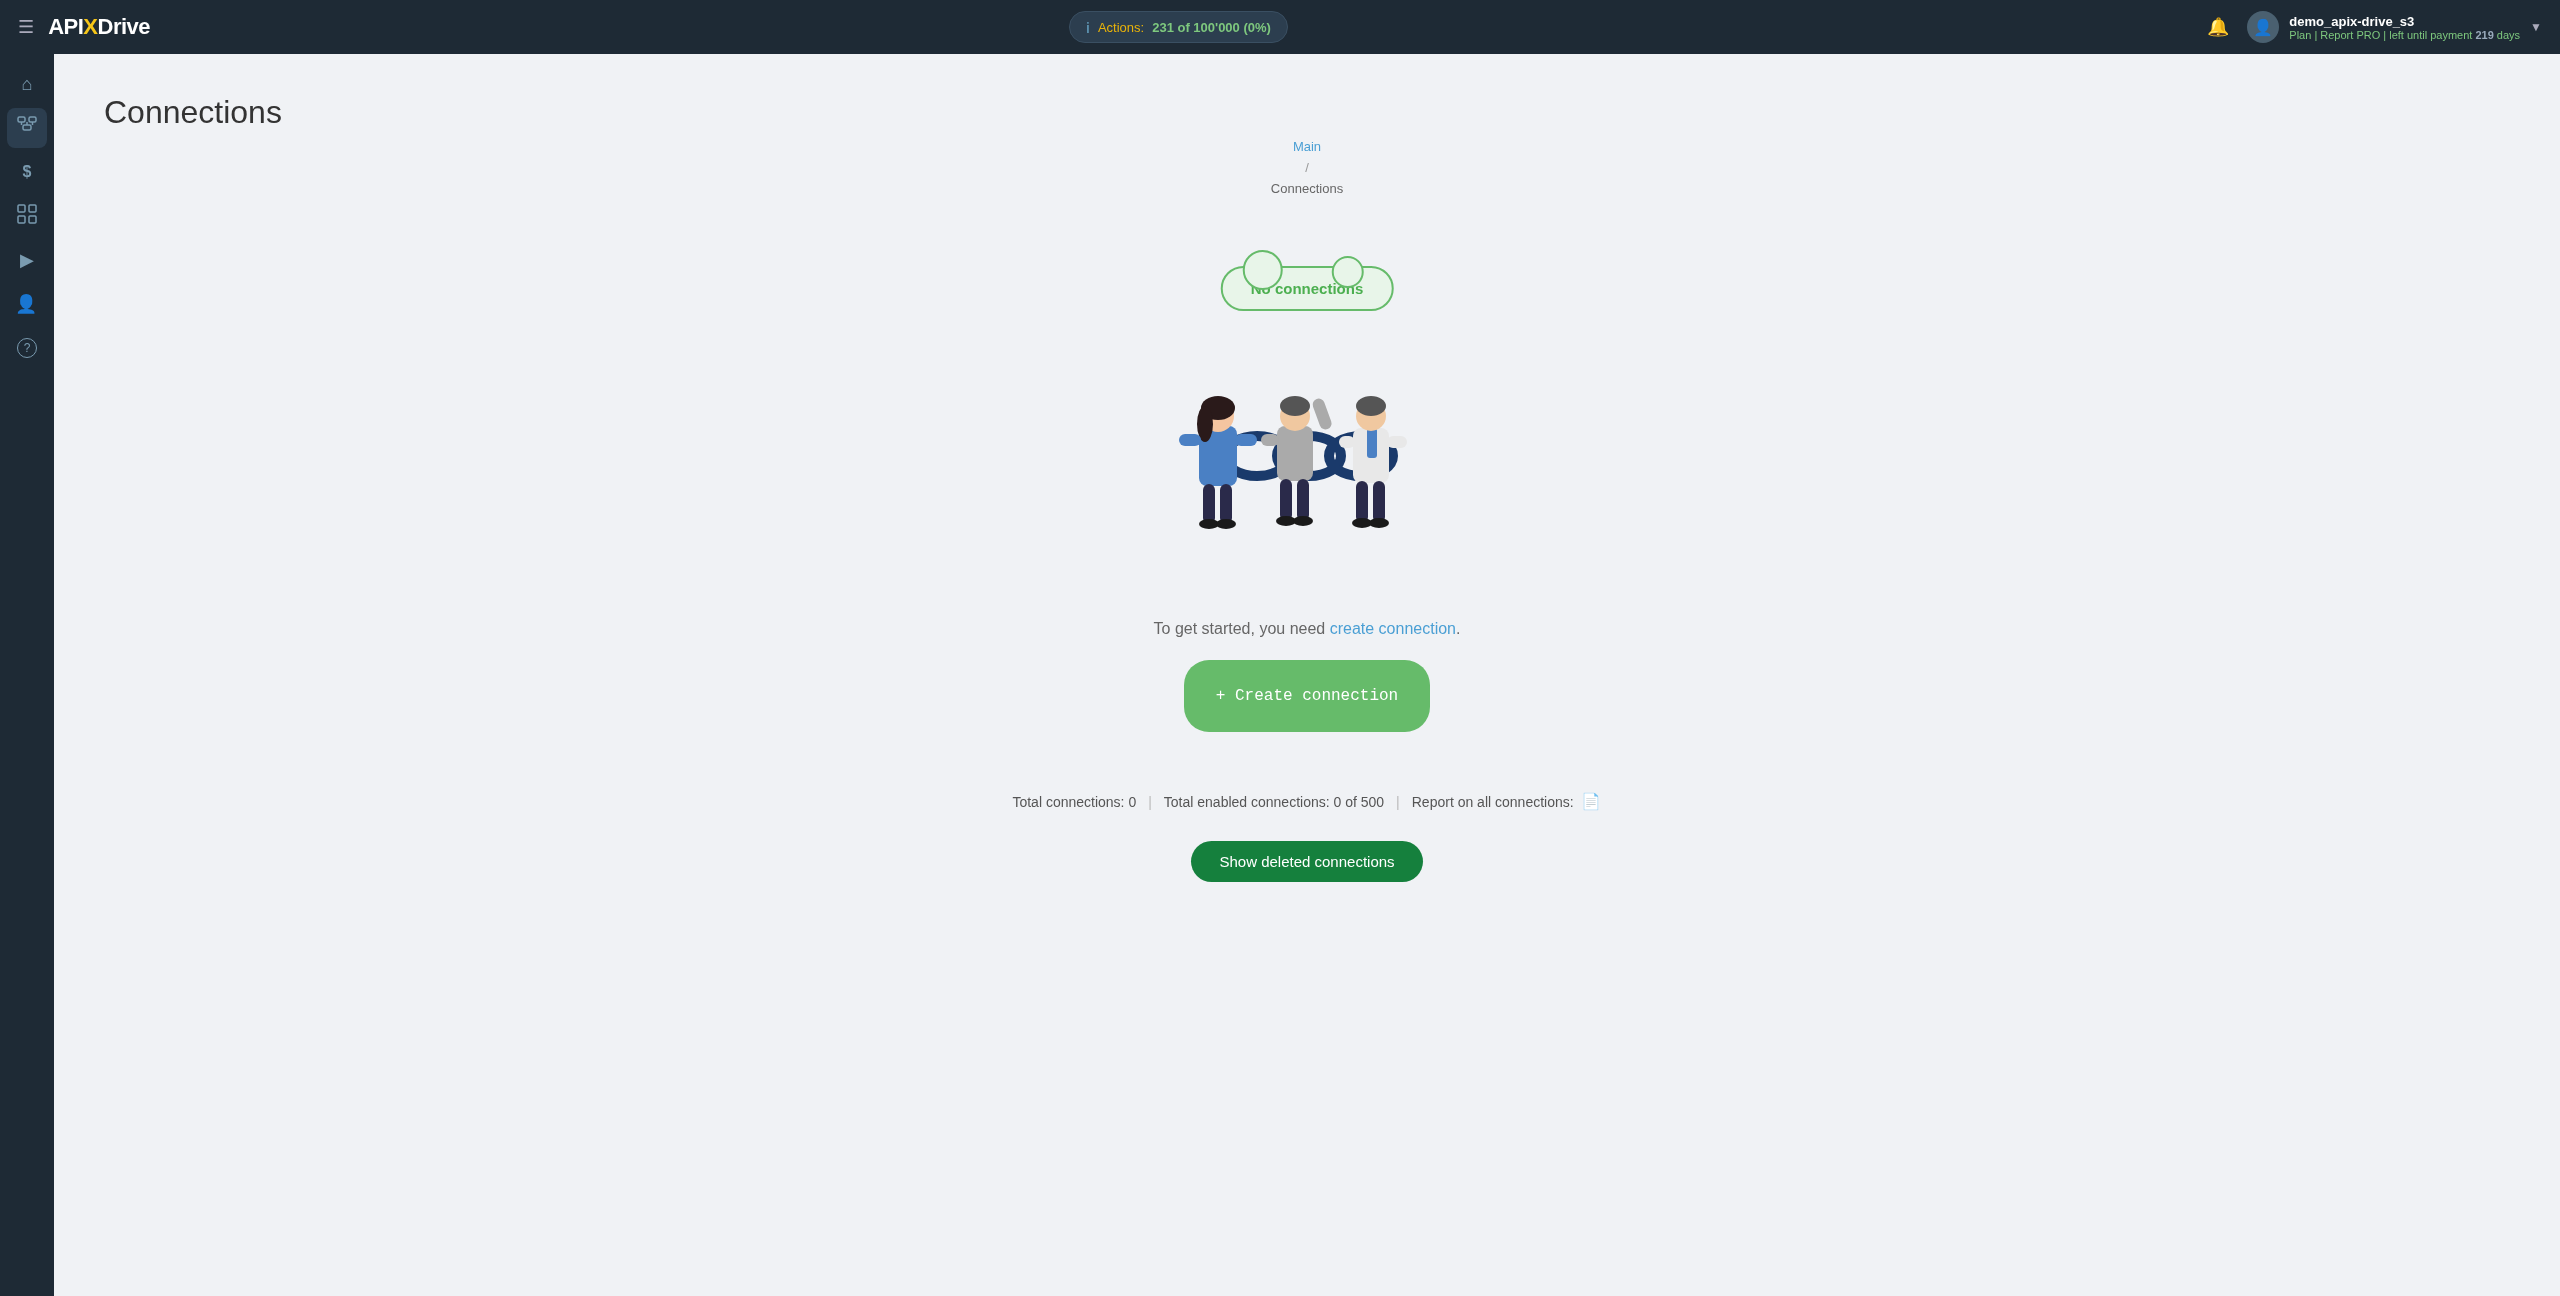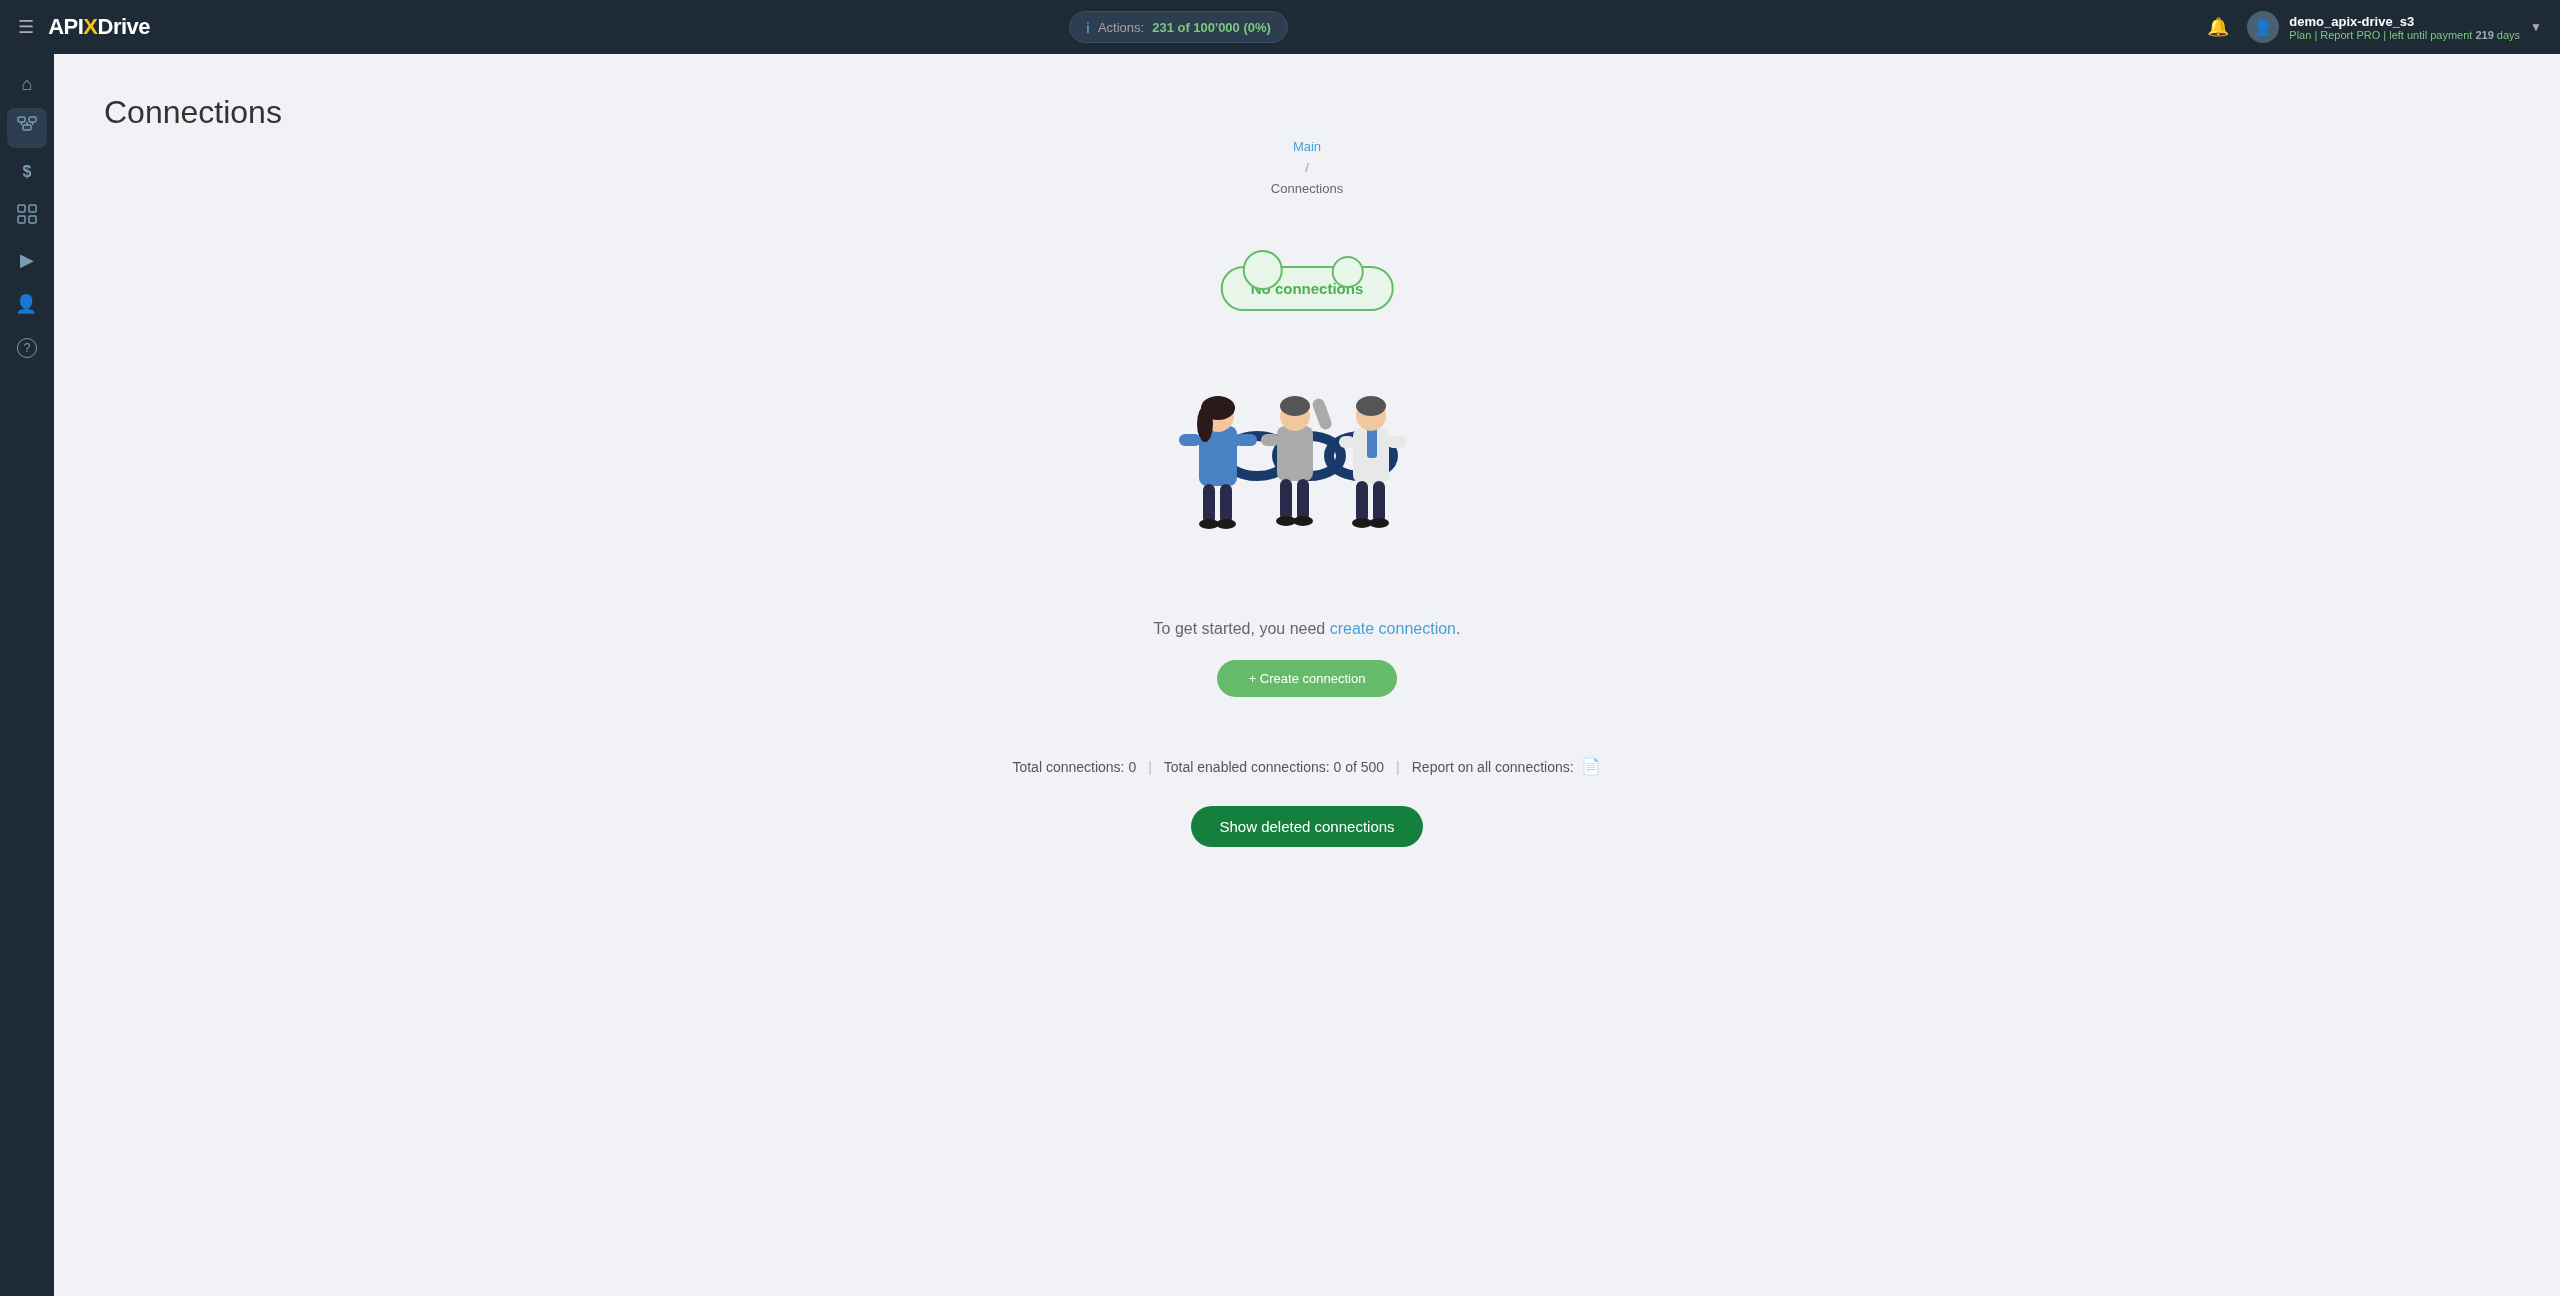--- a/index.html
+++ b/index.html
@@ -28,21 +28,21 @@
       border: 1px solid #3a4f62;
       border-radius: 20px;
       padding: 5px 16px;
       display: flex;
       align-items: center;
       gap: 8px;
       color: #ccc;
       font-size: 13px;
     }
     .actions-badge .info-icon { color: #6aabcc; font-size: 15px; }
-    .actions-label { color: #a3a3a3; }
+    .actions-label { color: #eab308; }
     .actions-count { color: #7ec87e; font-weight: 600; text-align: center; }
 
     .topbar-right { display: flex; align-items: center; gap: 18px; }
     .bell-icon { color: #aab; font-size: 18px; cursor: pointer; }
     .user-section { display: flex; align-items: center; gap: 10px; cursor: pointer; }
     .user-avatar { width: 32px; height: 32px; border-radius: 50%; background: #4a6070; display: flex; align-items: center; justify-content: center; color: #ccc; font-size: 16px; }
     .user-info { color: #fff; }
     .user-name { font-size: 13px; font-weight: 600; }
     .user-plan { font-size: 11px; color: #99aabb; }
     .user-plan span { color: #7ec87e; }
@@ -175,29 +175,30 @@
     }
     .stats-divider { color: #bbb; margin: 0 4px; }
     .report-icon { font-size: 16px; color: #888; cursor: pointer; }
 
     
     .create-btn {
       background: #66bb6a;
       color: #fff;
       border: none;
       border-radius: 25px;
-      padding: 11px 32px;
-      font-size: 13px;
+      padding: 27px 32px;
+      font-size: 16px;
       font-weight: 500;
       cursor: pointer;
       display: flex;
       align-items: center;
       gap: 8px;
       margin-bottom: 40px;
       transition: background 0.15s;
+      font-family: Liberation Mono, monospace;
     }
 
     .show-deleted-btn {
       background: #15803d;
       color: #fff;
       border: none;
       border-radius: 25px;
       padding: 12px 28px;
       font-size: 15px;
       cursor: pointer;

